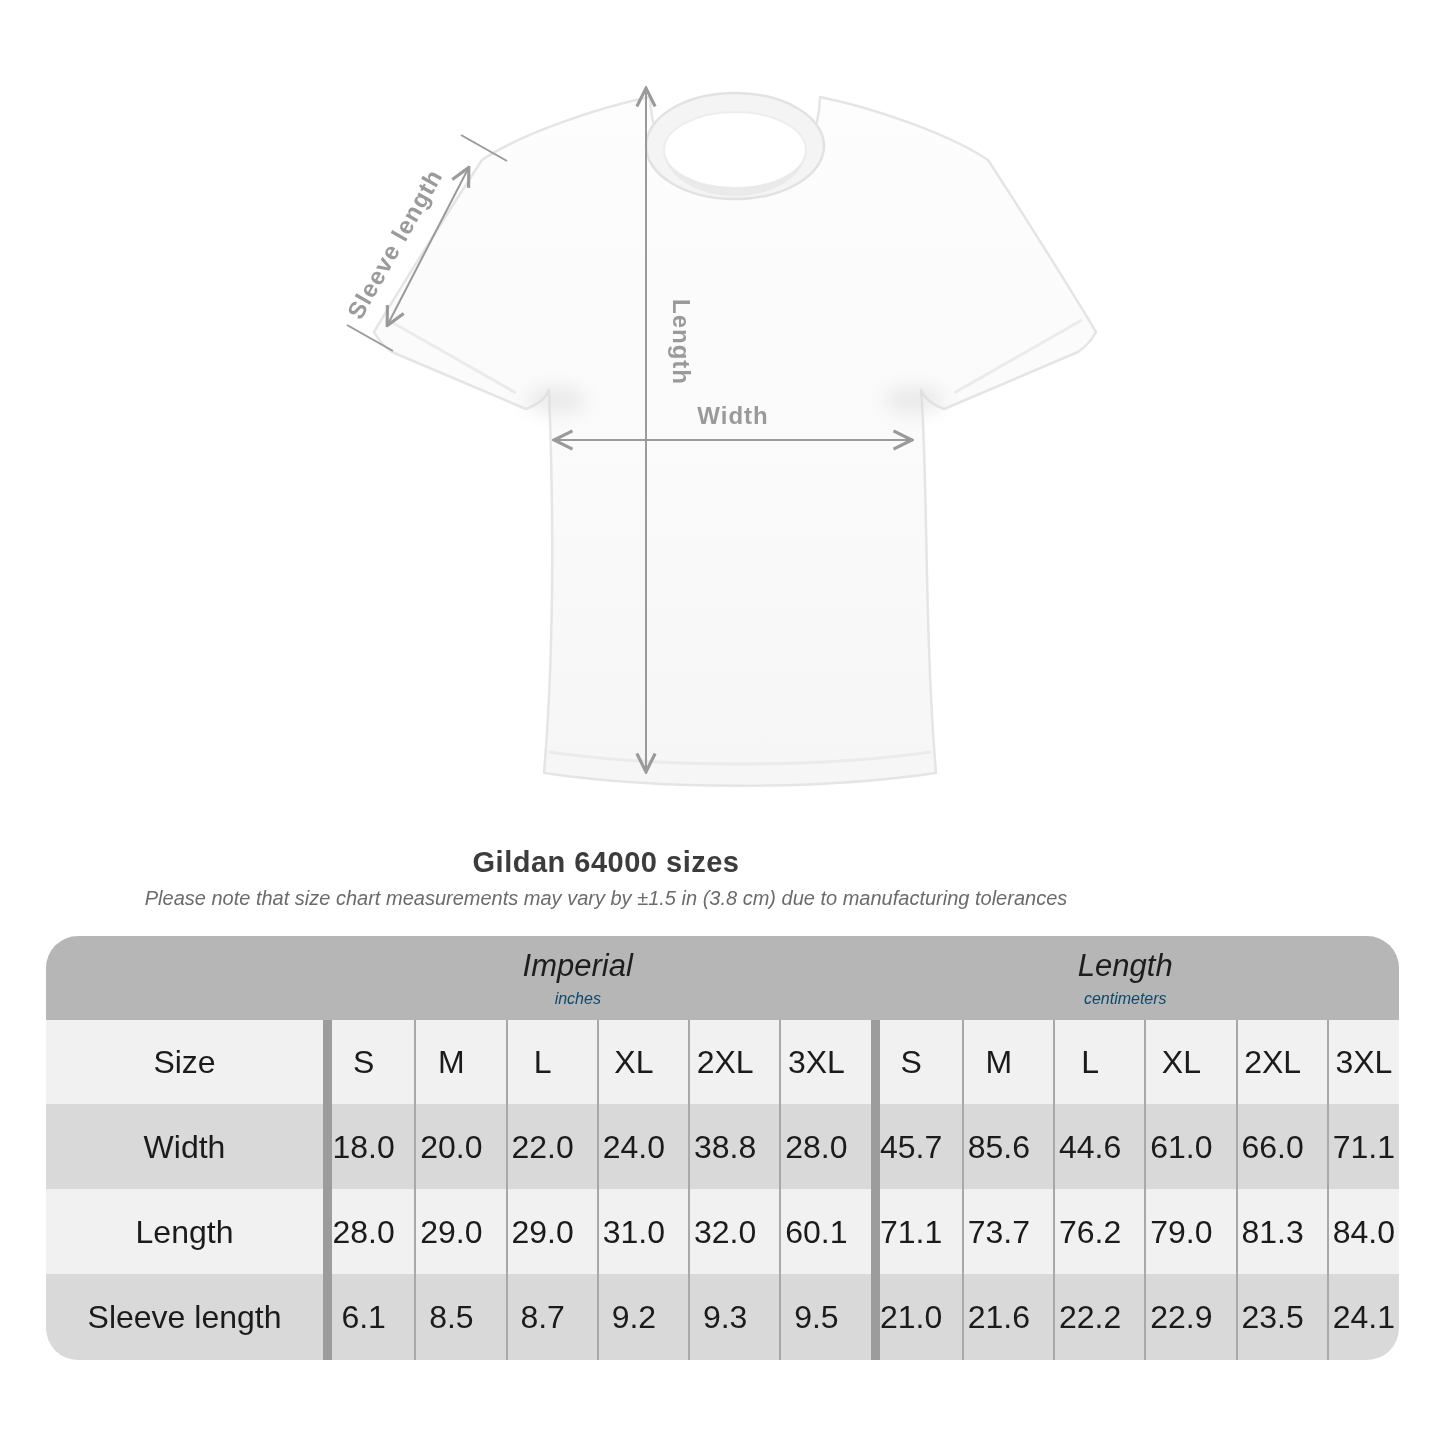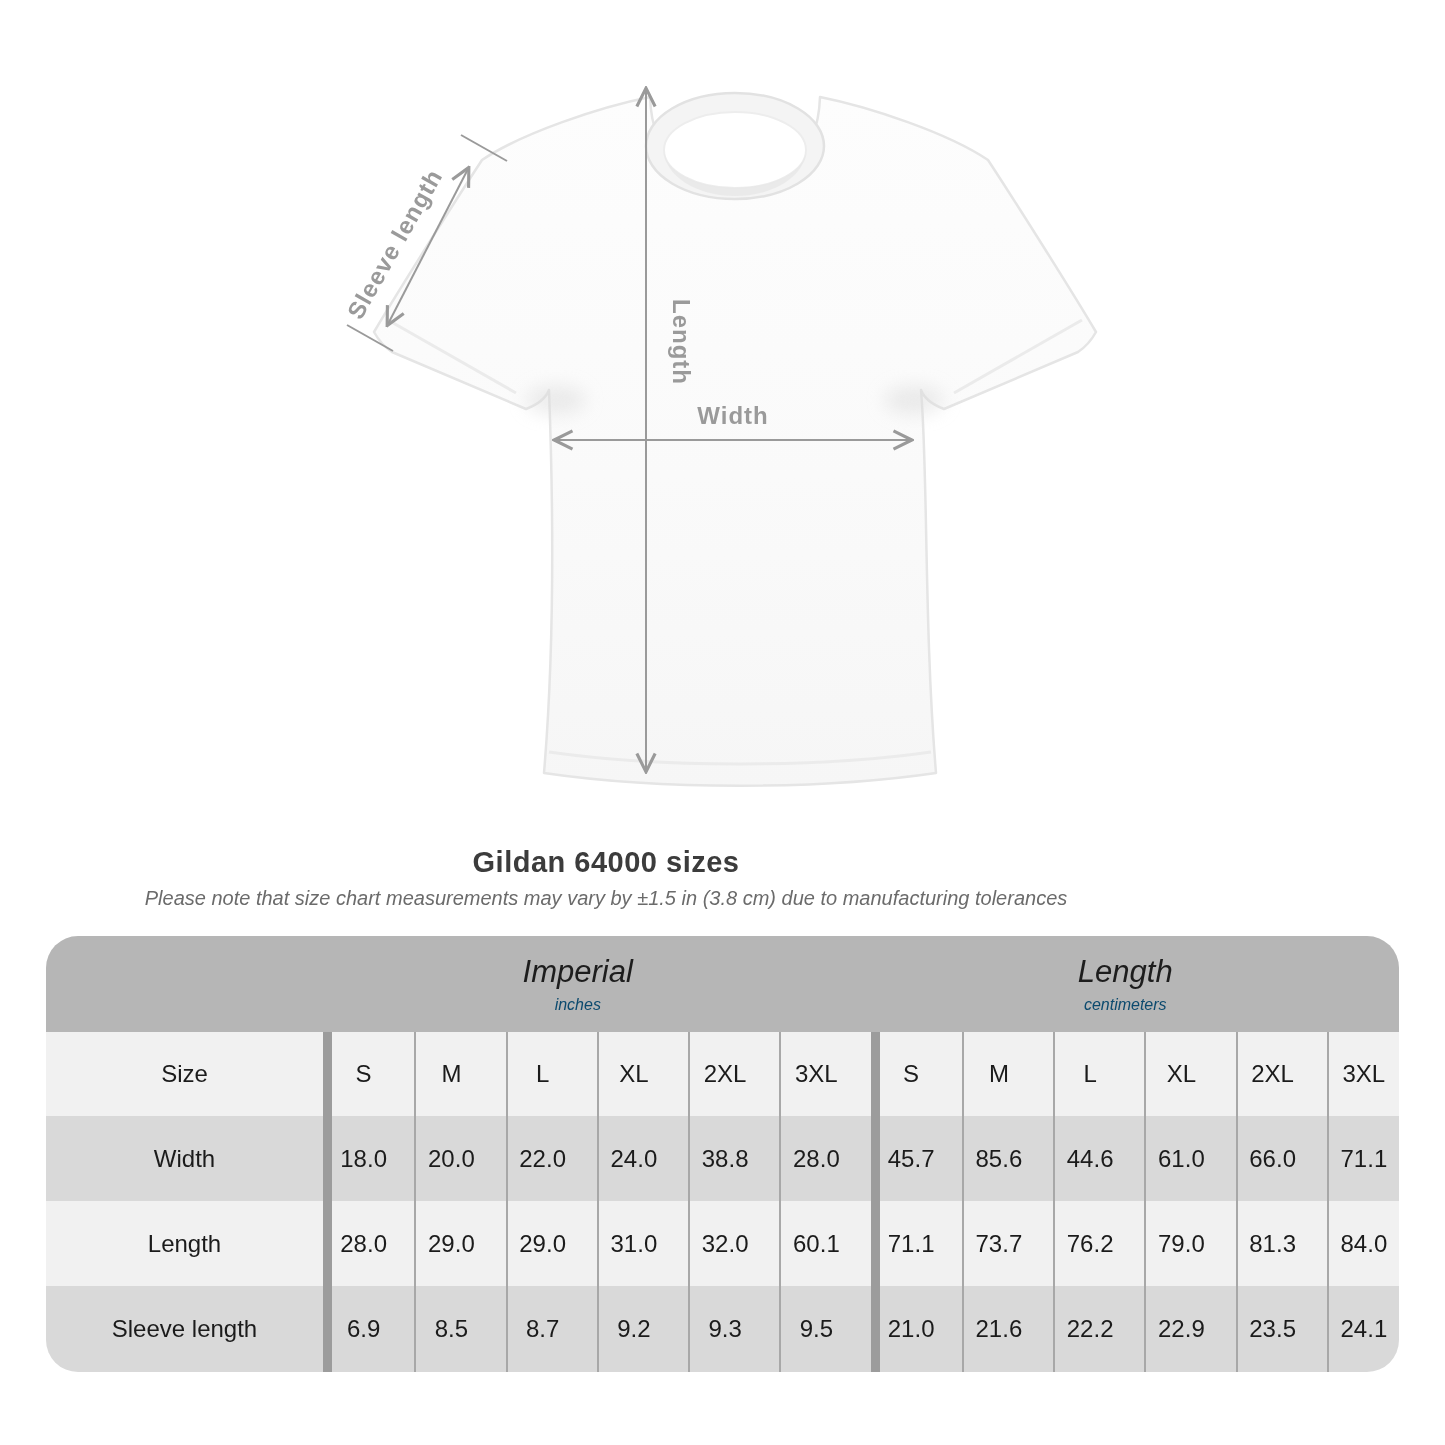--- a/index.html
+++ b/index.html
@@ -16,36 +16,36 @@
   .page-note{
     margin-top:7px;font-size:20px;font-style:italic;color:#6b6b6b;line-height:24px;
   }
 
   .size-table{
     width:1353px;margin:26px auto 0 auto;border-radius:32px;overflow:hidden;
     color:#1b1b1b;
   }
   .t-head{
     display:grid;grid-template-columns:258px 1fr 1fr;
-    height:96px;background:var(--header-bg,#b6b6b6);
+    height:84px;background:var(--header-bg,#b6b6b6);
   }
   .unit-head{display:flex;flex-direction:column;align-items:center;justify-content:center;gap:6px;}
   .unit-name{font-size:31px;font-style:italic;color:#1d1d1d;}
   .unit-sub{font-size:16px;font-style:italic;color:#0c4a6e;}
 
   .t-row{display:grid;grid-template-columns:258px repeat(12,1fr);}
   .t-row.h84{height:84px;}
   .t-row.h85{height:85px;}
   .t-row.h86{height:86px;}
   .row-size{background:var(--row-light,#f1f1f1);}
   .row-dark{background:var(--row-dark,#d9d9d9);}
   .row-light{background:var(--row-light,#f1f1f1);}
   .c{
     display:flex;align-items:center;justify-content:center;
-    font-size:24px;line-height:1;margin-left:19px;
+    font-size:32px;line-height:1;margin-left:19px;
   }
   .c.thin{border-left:2px solid var(--divider,#a8a8a8);}
   .c.thick{border-left:9px solid var(--divider-thick,#9c9c9c);}
 </style>
 </head>
 <body>
 
 <div class="diagram">
   <svg width="1445" height="845" viewBox="0 0 1445 845">
     <defs>
@@ -170,21 +170,21 @@
     <div class="c thick">71.1</div>
     <div class="c thin">73.7</div>
     <div class="c thin">76.2</div>
     <div class="c thin">79.0</div>
     <div class="c thin">81.3</div>
     <div class="c thin">84.0</div>
   </div>
 
   <div class="t-row h86 row-dark">
     <div class="c">Sleeve length</div>
-    <div class="c thick">6.9</div>
+    <div class="c thick">6.1</div>
     <div class="c thin">8.5</div>
     <div class="c thin">8.7</div>
     <div class="c thin">9.2</div>
     <div class="c thin">9.3</div>
     <div class="c thin">9.5</div>
     <div class="c thick">21.0</div>
     <div class="c thin">21.6</div>
     <div class="c thin">22.2</div>
     <div class="c thin">22.9</div>
     <div class="c thin">23.5</div>

